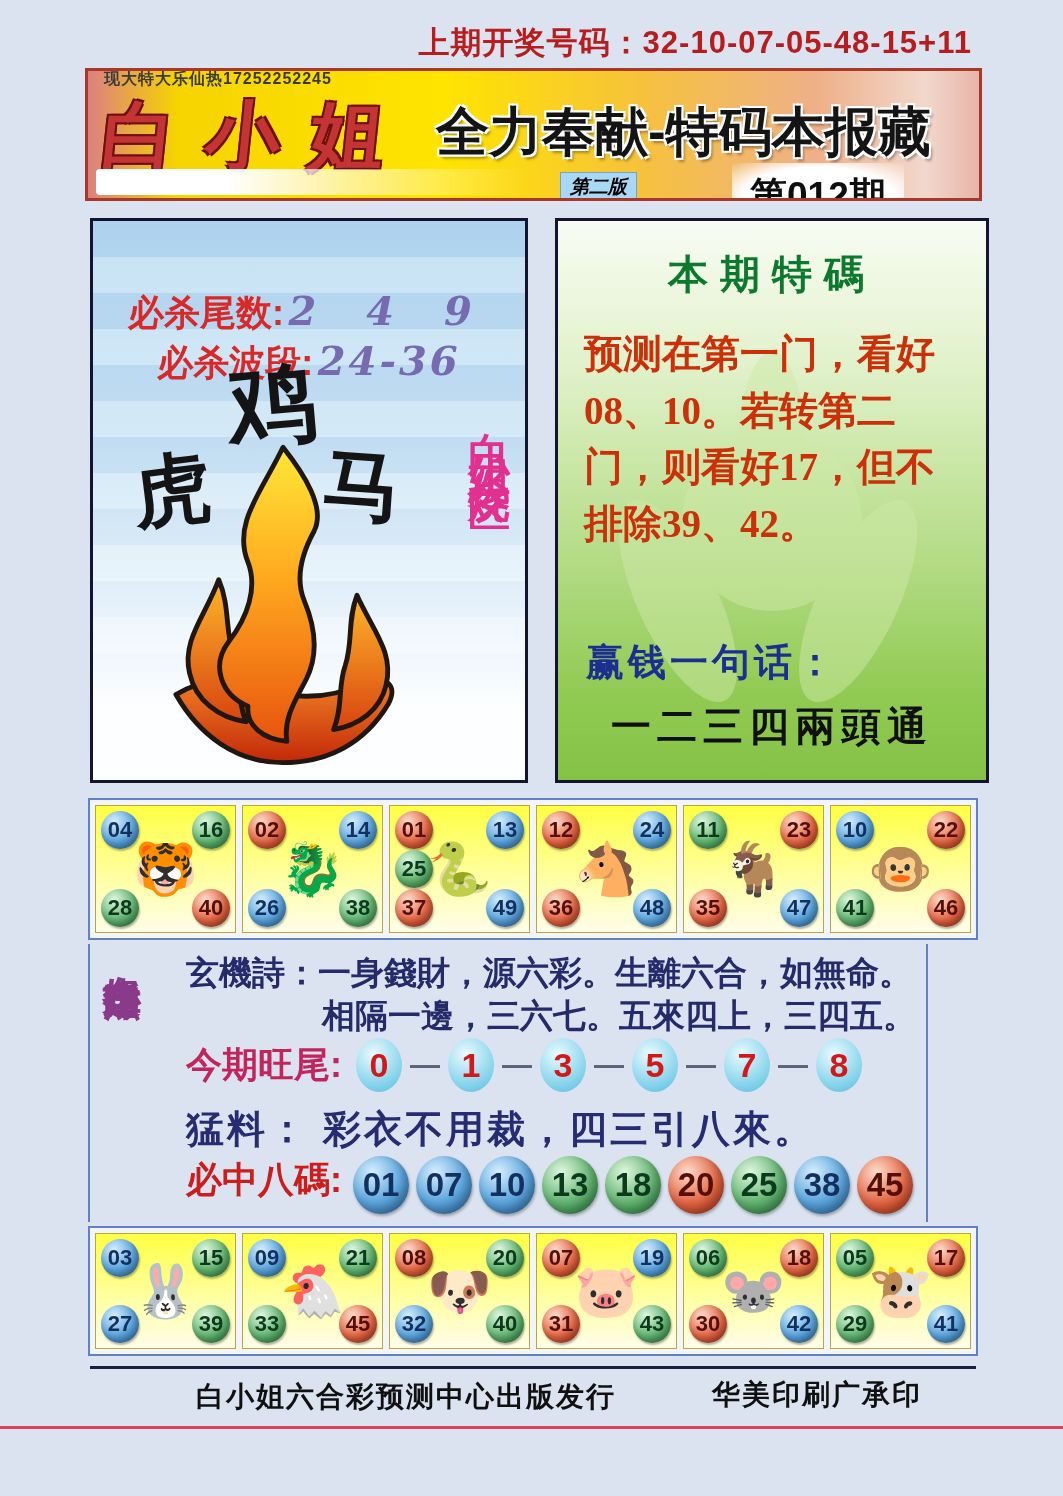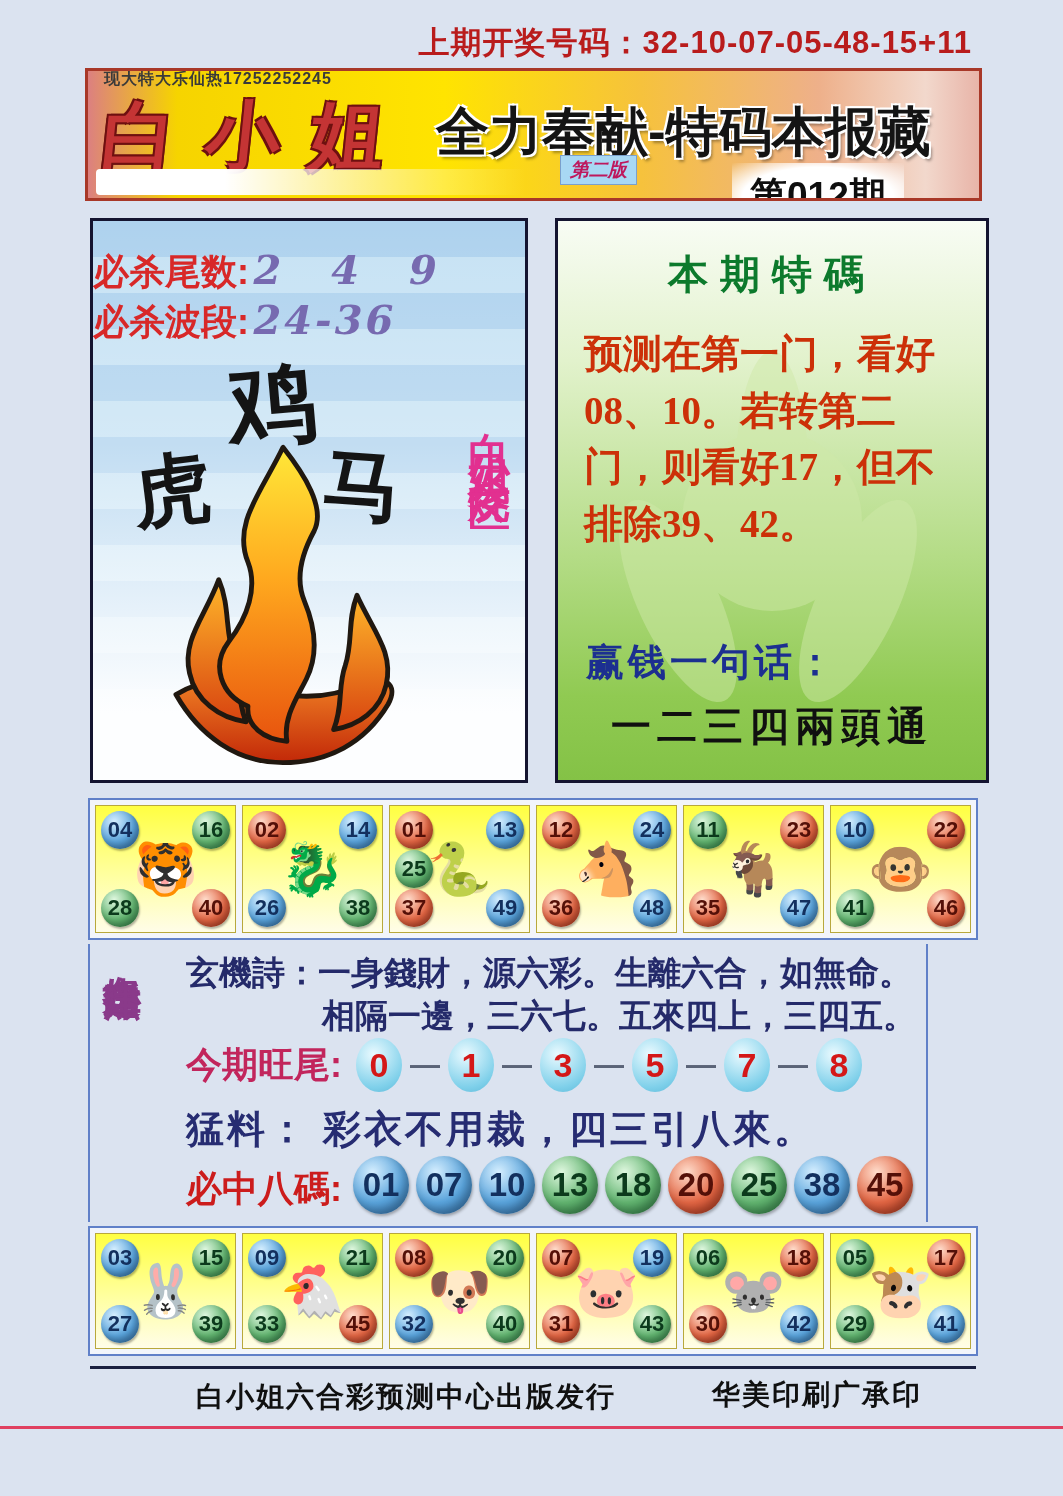--- a/index.html
+++ b/index.html
@@ -15,30 +15,30 @@
     background:linear-gradient(90deg,#dc8080 0%,#f6d400 10%,#ffe400 40%,#f6c23c 62%,#eeb08a 82%,#f2d8cc 94%,#e8b4a8 100%);
     overflow:hidden;}
   .banner-small{position:absolute;left:16px;top:-2px;font-size:16px;color:#3a3a3a;font-weight:bold;letter-spacing:1px;}
   .title-red{position:absolute;left:14px;top:16px;font-size:74px;font-weight:900;color:#c43434;
     letter-spacing:30px;transform:skewX(-6deg);
     text-shadow:2px 2px 0 #6e1010,-2px -2px 0 #6e1010,2px -2px 0 #6e1010,-2px 2px 0 #6e1010;}
   .title-black{position:absolute;left:348px;top:26px;font-size:53px;font-weight:900;color:#141414;
     text-shadow:-2px -2px 0 #fff,2px -2px 0 #fff,-2px 2px 0 #fff,2px 2px 0 #fff,3px 4px 3px rgba(0,0,0,.35);}
   .white-patch{position:absolute;left:8px;top:98px;width:430px;height:26px;border-radius:4px;
     background:linear-gradient(90deg,#ffffff 30%,rgba(255,255,255,0));}
-  .edition{position:absolute;left:472px;top:84px;padding:1px 9px;background:#a8d8f4;border:1px solid #7aa0cc;
-    color:#be185d;font-size:19px;font-weight:bold;font-style:italic;}
+  .edition{position:absolute;left:472px;top:101px;padding:1px 9px;background:#a8d8f4;border:1px solid #7aa0cc;
+    color:#000000;font-size:19px;font-weight:bold;font-style:italic;}
   .issue{position:absolute;left:644px;top:92px;padding:8px 18px;font-size:37px;font-weight:900;color:#0e0e0e;
     background:radial-gradient(ellipse at center,#ffffff 62%,rgba(255,255,255,0));}
 
   
   .kill-box{position:absolute;left:90px;top:218px;width:432px;height:559px;border:3px solid #141430;box-sizing:content-box;
     background:linear-gradient(180deg,rgba(255,255,255,0) 0%,rgba(255,255,255,.25) 40%,#fdfeff 88%),
                repeating-linear-gradient(180deg,#aed2ee 0 36px,#c6e2f4 36px 72px);overflow:hidden;}
-  .kill-lines{padding-top:24px;text-align:left;line-height:1.25;}
+  .kill-lines{padding-top:24px;text-align:center;line-height:1.25;margin-top:41px;}
   .kill-label{color:#d82828;font-size:36px;font-weight:900;}
   .kill-value{color:#776ab0;font-size:40px;font-weight:bold;font-style:italic;font-family:"DejaVu Serif",serif;}
   .ls-wide{letter-spacing:18px;}
   .ls-med{letter-spacing:3px;}
   .zchar{position:absolute;color:#141414;font-weight:900;z-index:3;}
   .char-ji{left:135px;top:124px;font-size:88px;transform:rotate(-5deg);}
   .char-hu{left:40px;top:218px;font-size:78px;transform:rotate(-7deg);}
   .char-ma{left:230px;top:214px;font-size:78px;transform:rotate(4deg);}
   .flame{position:absolute;left:44px;top:218px;width:292px;height:332px;z-index:2;}
   .vert-pink{position:absolute;left:368px;top:178px;height:360px;writing-mode:vertical-rl;text-orientation:upright;
@@ -78,21 +78,21 @@
     color:#8a3a8a;font-size:38px;font-weight:900;letter-spacing:1px;}
   .poem{position:absolute;left:96px;top:8px;color:#242a6a;font-size:33px;font-weight:900;line-height:1.3;}
   .poem-indent{padding-left:136px;}
   .tail-row{position:absolute;left:96px;top:94px;display:flex;align-items:center;gap:8px;}
   .tail-label{color:#c2255c;font-size:36px;font-weight:900;margin-right:6px;}
   .tail-oval{width:46px;height:54px;border-radius:50%;display:flex;align-items:center;justify-content:center;
     background:radial-gradient(circle at 38% 30%,#eafaff,#7fd0ea 70%,#5cb8d8);color:#d41818;font-size:34px;font-weight:bold;}
   .tail-dash{color:#5a6478;font-size:30px;font-weight:bold;}
   .meng-row{position:absolute;left:96px;top:160px;font-size:38px;font-weight:900;letter-spacing:3px;color:#262c72;}
   .meng-label{color:#262c72;margin-right:14px;}
-  .eight-row{position:absolute;left:96px;top:212px;display:flex;align-items:flex-end;gap:7px;}
+  .eight-row{position:absolute;left:96px;top:212px;display:flex;align-items:flex-start;gap:7px;}
   .eight-label{color:#cc1c1c;font-size:36px;font-weight:900;margin-right:4px;}
   .big-ball{width:56px;height:58px;border-radius:50%;display:flex;align-items:center;justify-content:center;
     font-size:33px;font-weight:bold;box-shadow:inset -4px -5px 8px rgba(0,0,0,.25),1px 2px 3px rgba(0,0,0,.3);}
 
   
   .footer-topline{position:absolute;left:90px;top:1366px;width:886px;height:3px;background:#1a2040;}
   .footer-left{position:absolute;left:196px;top:1378px;font-size:28px;color:#101010;font-weight:bold;
     font-family:"Liberation Serif",serif;letter-spacing:2px;}
   .footer-right{position:absolute;left:712px;top:1376px;font-size:28px;color:#101010;font-weight:bold;
     font-family:"Liberation Serif",serif;letter-spacing:2px;}

